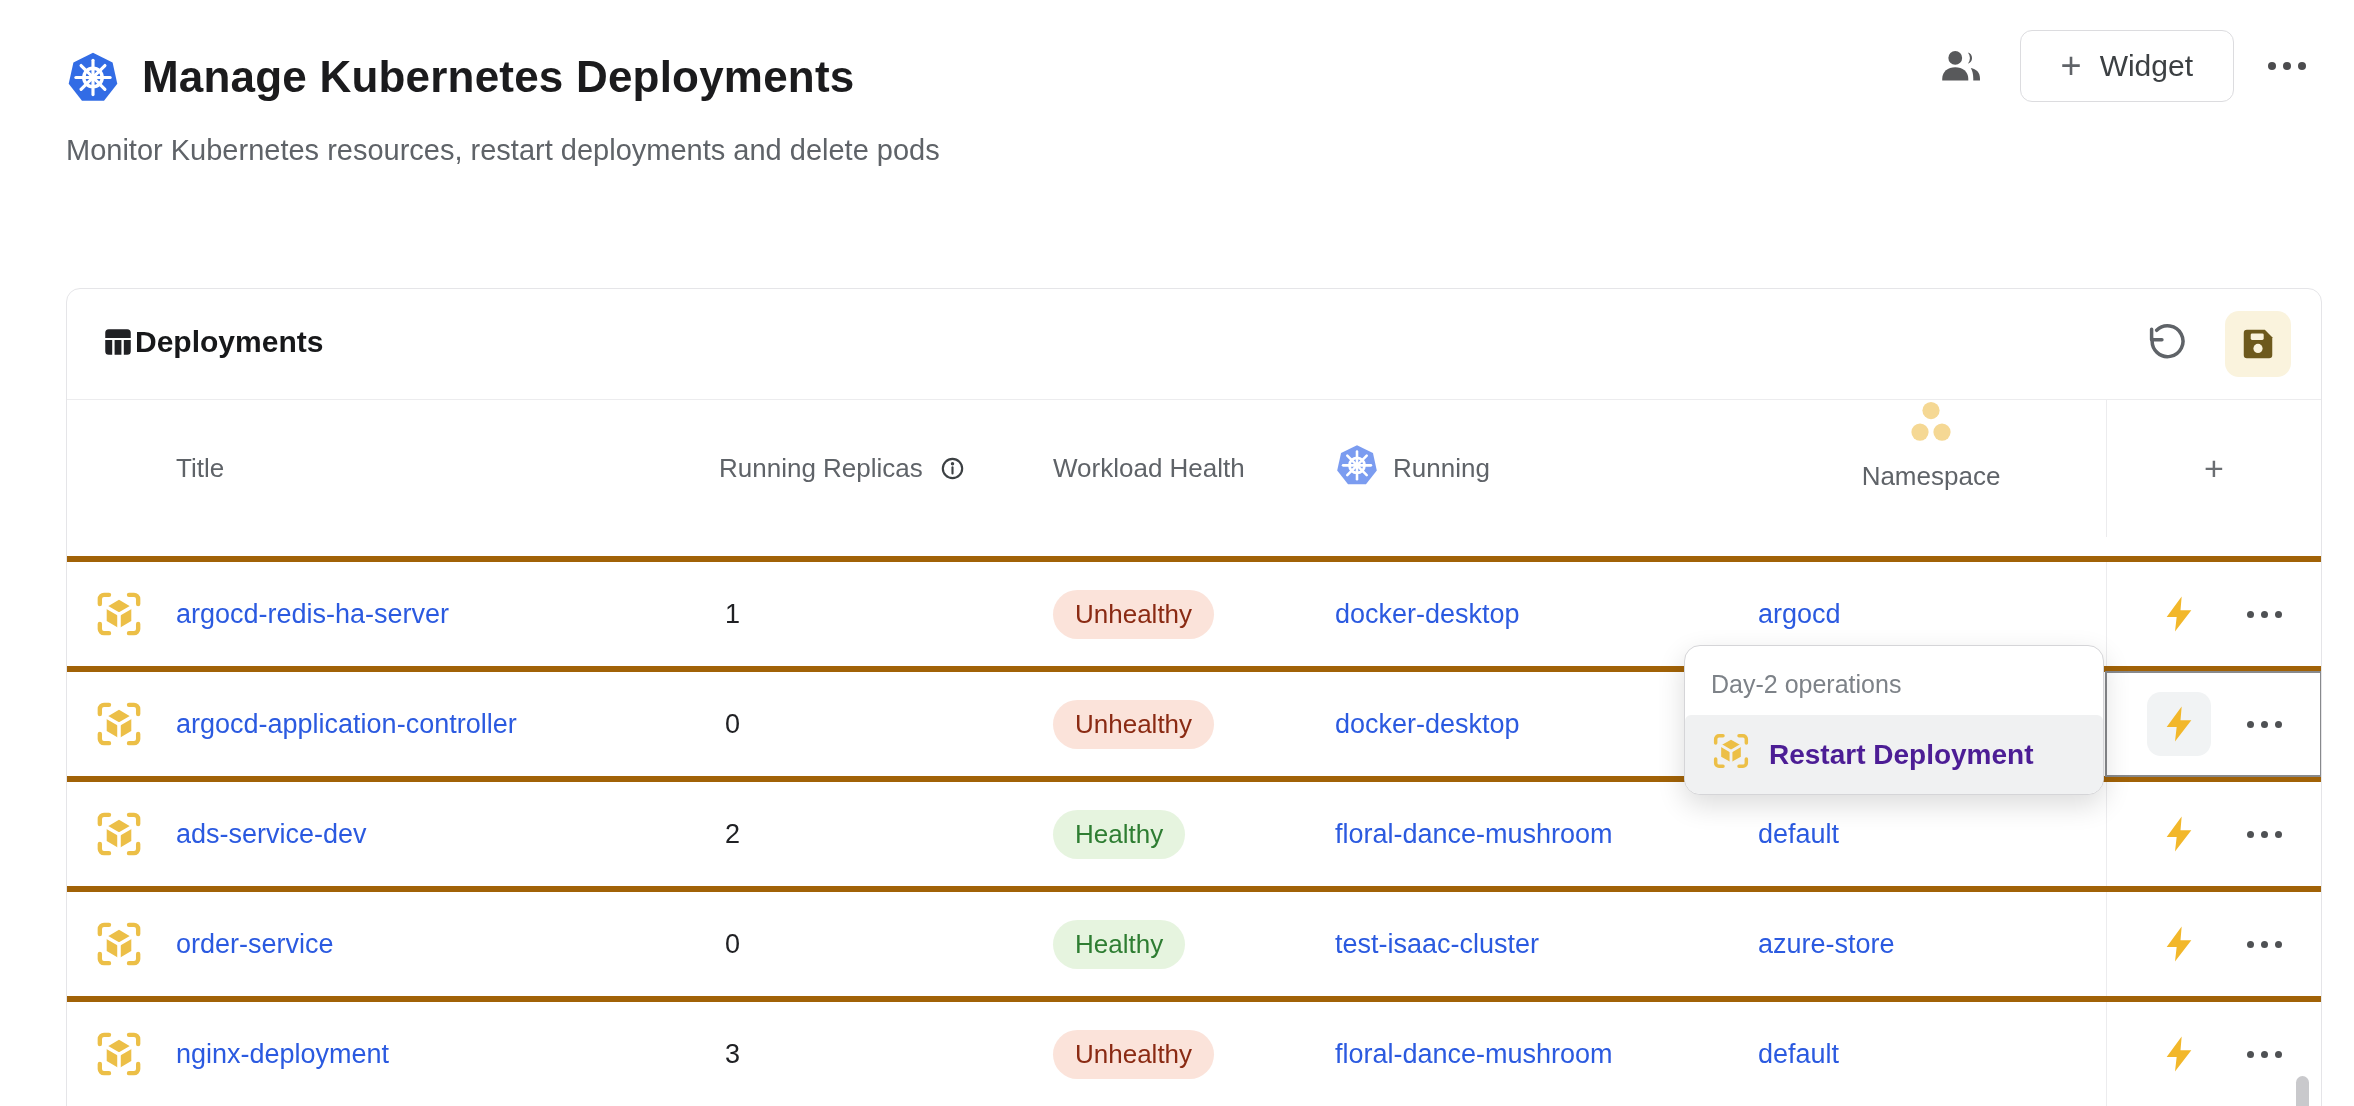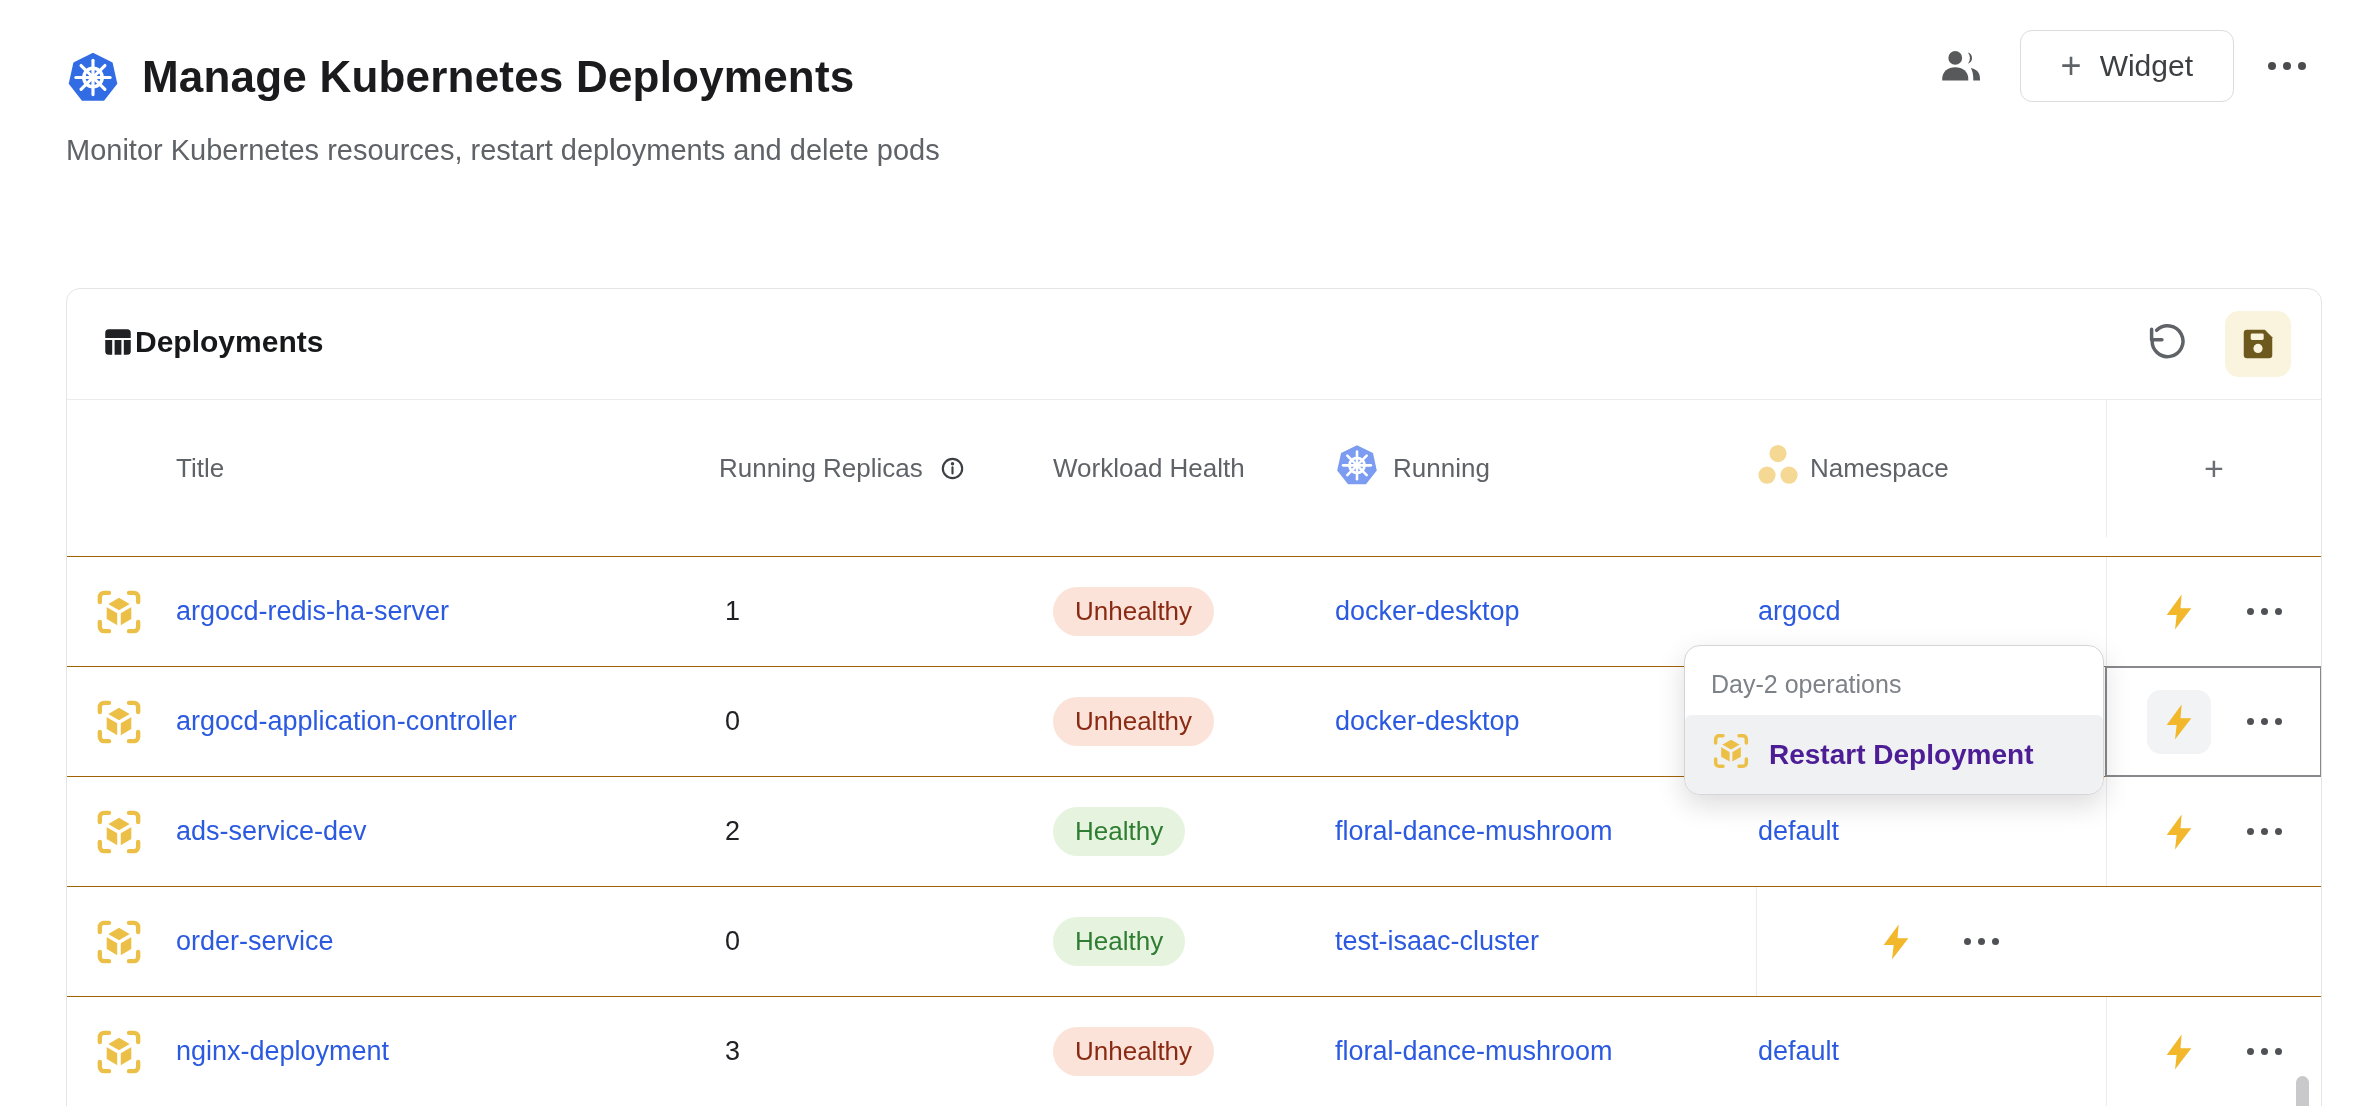--- a/index.html
+++ b/index.html
@@ -36,26 +36,26 @@
     align-items:center; justify-content:center; cursor:pointer; }
 
   
   .grid-row { display:grid; grid-template-columns:94px 550px 336px 284px 425px 350px 1fr; align-items:center; }
   .thead { height:137px; color:#5f6368; font-size:26px; }
   .th { display:flex; align-items:center; gap:12px; height:100%; }
   .th.c-title { padding-left:15px; }
   .th.c-repl { padding-left:8px; }
   .th.c-health { padding-left:6px; }
   .th.c-cluster { padding-left:4px; gap:14px; }
-  .th.c-ns { padding-left:0; gap:10px; }
+  .th.c-ns { padding-left:0; gap:10px;flex-direction:column; }
   .th.c-add { justify-content:center; border-left:1px solid #ececee; font-size:34px; color:#6b6e72; cursor:pointer; }
   .info-ic { margin-left:4px; display:flex; }
 
   .rows-sliver { height:19px; }
-  .trow { height:110px; border-top:1px solid #a16207; font-size:27px; }
+  .trow { height:110px; border-top:6px solid #a16207; font-size:27px; }
   .cell { display:flex; align-items:center; height:100%; }
   .c-icon { justify-content:center; padding-left:10px; }
   .c-titlecell { padding-left:15px; }
   .c-replcell { padding-left:14px; color:#202124; }
   .c-healthcell { padding-left:6px; }
   .c-clustercell { padding-left:4px; }
   .c-nscell { padding-left:2px; }
   .c-actions { justify-content:center; gap:36px; border-left:1px solid #ececee; position:relative; }
   .c-actions.focused { outline:2px solid #87898c; outline-offset:-1px; }
 
@@ -361,20 +361,23 @@
     <div class="cell c-titlecell">
         <a class="link">order-service</a>
       </div>
     <div class="cell c-replcell">0</div>
     <div class="cell c-healthcell">
         <span class="badge healthy">Healthy</span>
       </div>
     <div class="cell c-clustercell">
         <a class="link">test-isaac-cluster</a>
       </div>
+    <div class="cell c-nscell">
+        <a class="link">azure-store</a>
+      </div>
     <div class="cell c-actions">
       <span class="bolt-box">
         <svg viewBox="0 0 24 24" width="40" height="40">
             <polygon points="13.6,1.5 4.6,13.8 10.6,13.8 9.6,22.5 19.4,9.8 12.9,9.8" fill="#f2b72a"></polygon>
           </svg>
       </span>
       <span class="dots small">
           <i></i>
           <i></i>
           <i></i>

